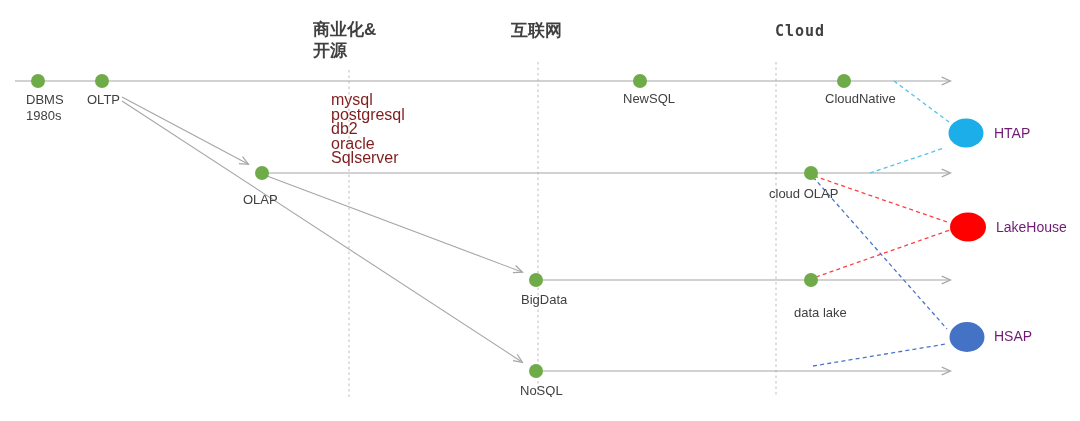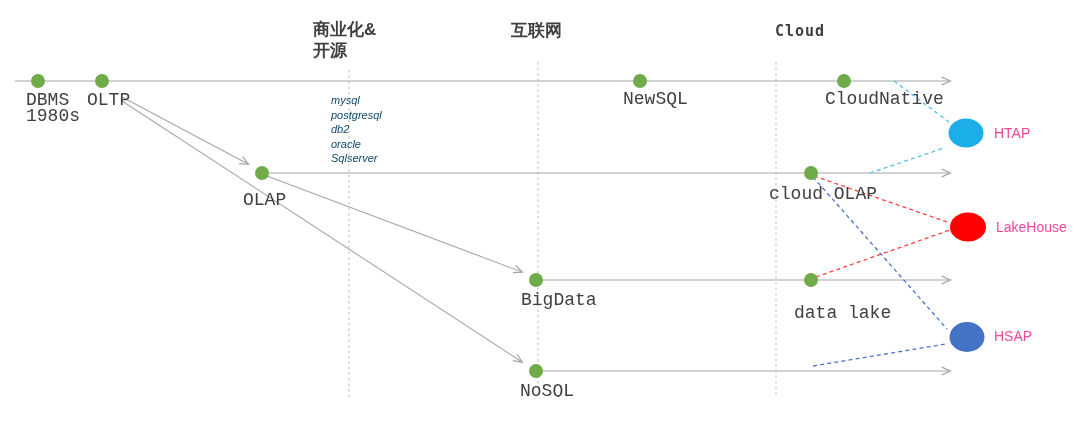--- a/index.html
+++ b/index.html
@@ -16,49 +16,47 @@
     overflow: hidden;
   }
   .layer {
     position: absolute;
     left: 0;
     top: 0;
   }
   .lbl {
     position: absolute;
     color: #404040;
-    font-size: 18px;
+    font-size: 13px;
     line-height: 16px;
     white-space: pre-line;
-    font-family: Liberation Mono, monospace;
   }
   .era {
     position: absolute;
     color: #404040;
     font-size: 17px;
     font-weight: bold;
     line-height: 21px;
     white-space: pre-line;
   }
   .era-mono {
     font-family: "DejaVu Sans Mono", monospace;
     font-size: 15px;
     letter-spacing: 1px;
   }
   .techlist {
     position: absolute;
-    color: #0c4a6e;
-    font-size: 11px;
-    font-style: italic;
+    color: #7f1d1d;
+    font-size: 16px;
     line-height: 14.5px;
     white-space: pre-line;
   }
   .paradigm-lbl {
     position: absolute;
-    color: #ec4899;
+    color: #701a75;
     font-size: 14px;
     line-height: 16px;
   }
 </style>
 </head>
 <body>
 
 <div class="canvas">
 
   <svg class="layer" width="1080" height="421" viewBox="0 0 1080 421">

